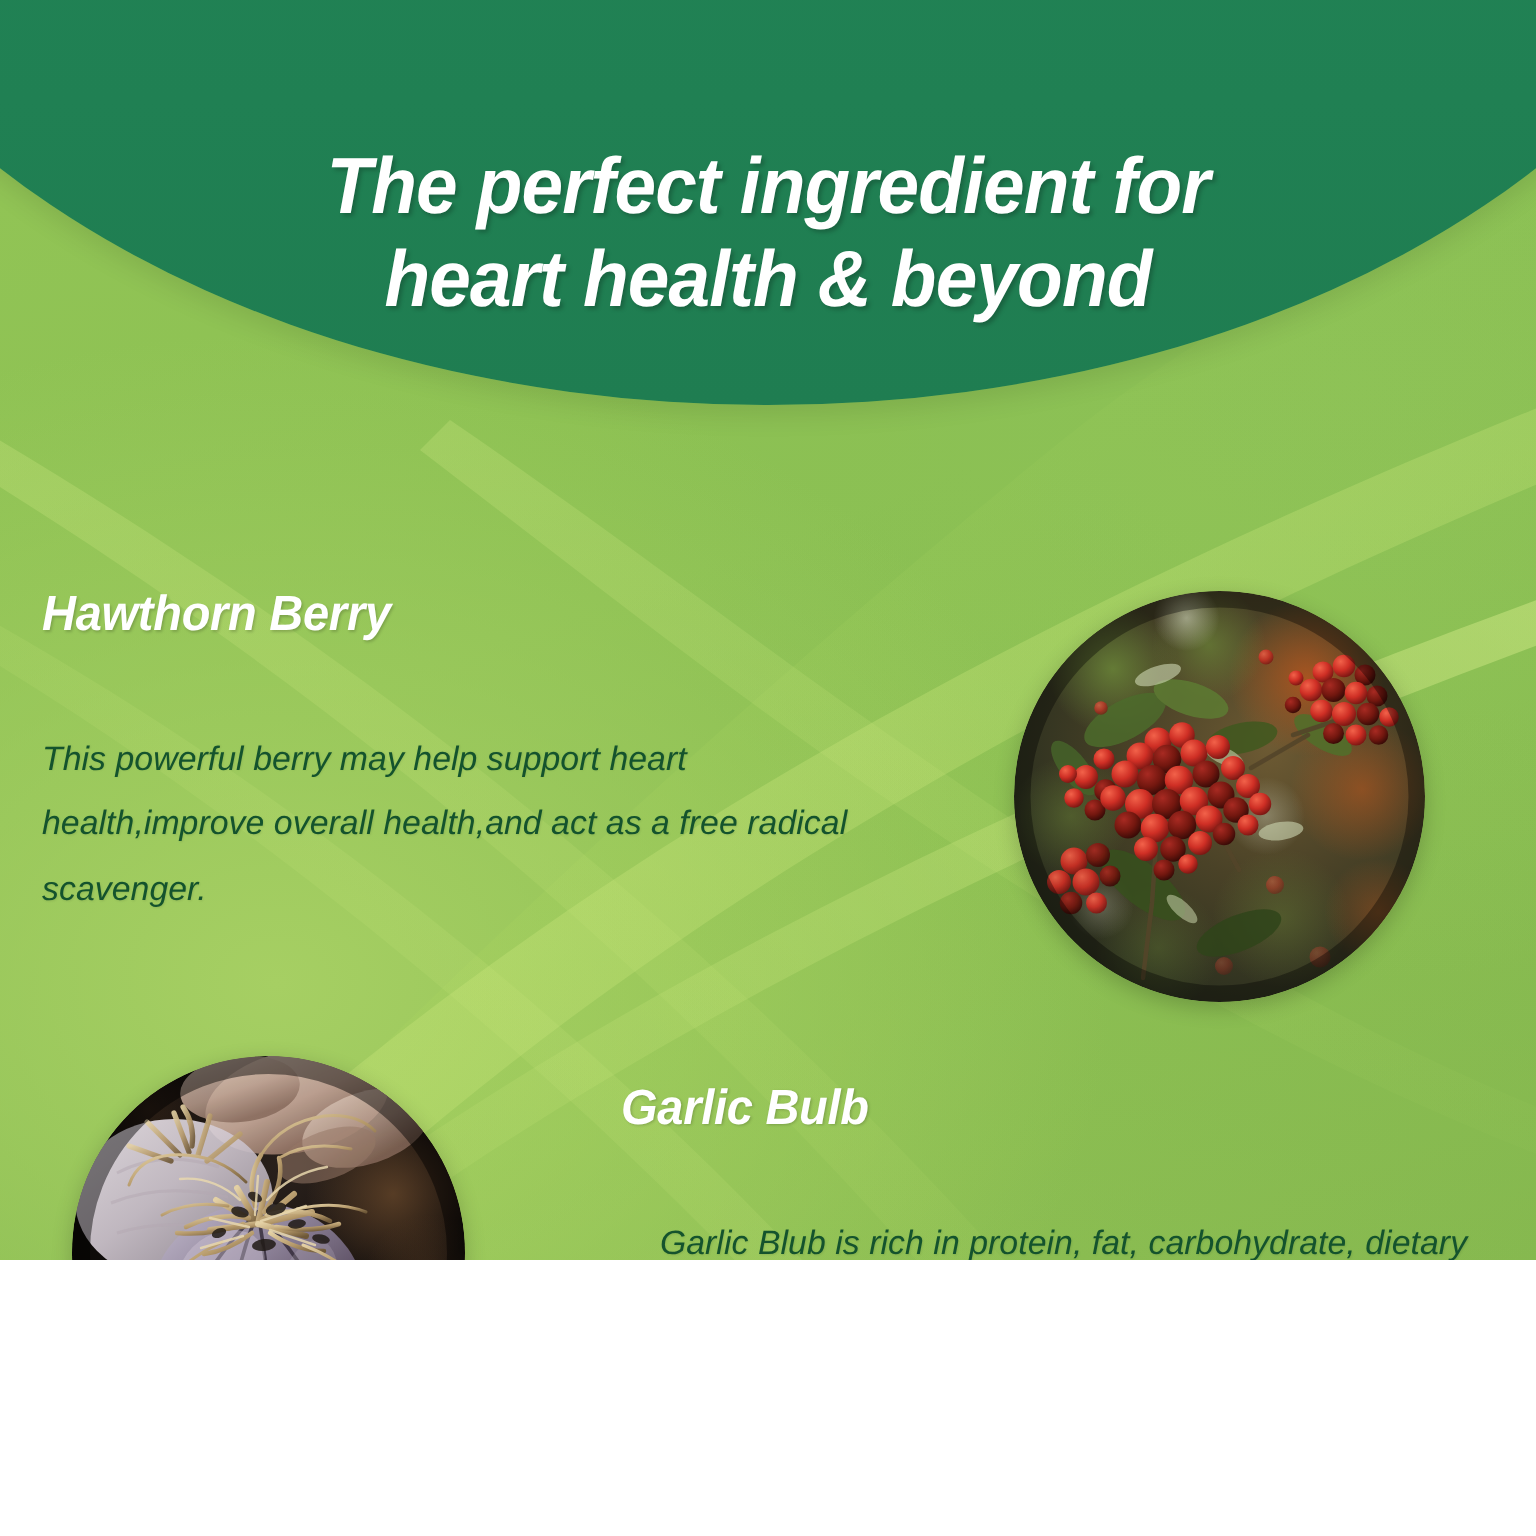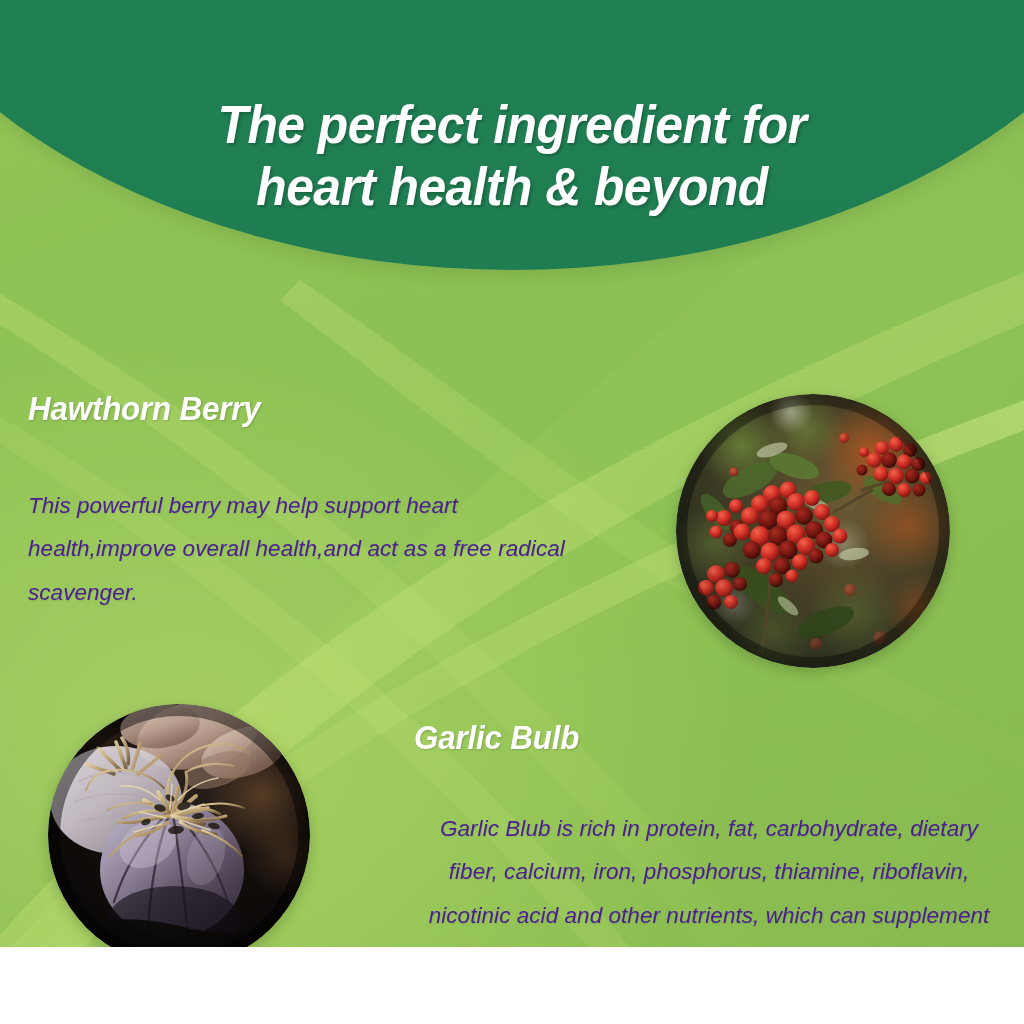--- a/index.html
+++ b/index.html
@@ -4,21 +4,21 @@
 <style>
   html, body {
     margin: 0;
     padding: 0;
     background: #ffffff;
   }
 
   #poster {
     position: relative;
     width: 1024px;
-    height: 947px;
+    height: 840px;
     overflow: hidden;
     font-family: "Liberation Sans", sans-serif;
     background: #8cbf55;
   }
 
   
   .bg-base {
     position: absolute;
     inset: 0;
     background:
@@ -74,21 +74,21 @@
     font-style: italic;
     font-size: 33px;
     letter-spacing: -0.2px;
     transform: scaleX(0.95);
     transform-origin: left center;
     text-shadow: 1px 1px 2px rgba(0,0,0,0.18);
     margin: 0;
   }
 
   .sec-body {
-    color: #4c1d95;
+    color: #14532d;
     font-style: italic;
     font-size: 22.5px;
     line-height: 1.93;
     letter-spacing: 0.05px;
     margin: 0;
     text-shadow: 0.5px 0.5px 1.5px rgba(0,0,0,0.10);
   }
 
   
   #sec-hawthorn { left: 28px; top: 390px; width: 580px; }

